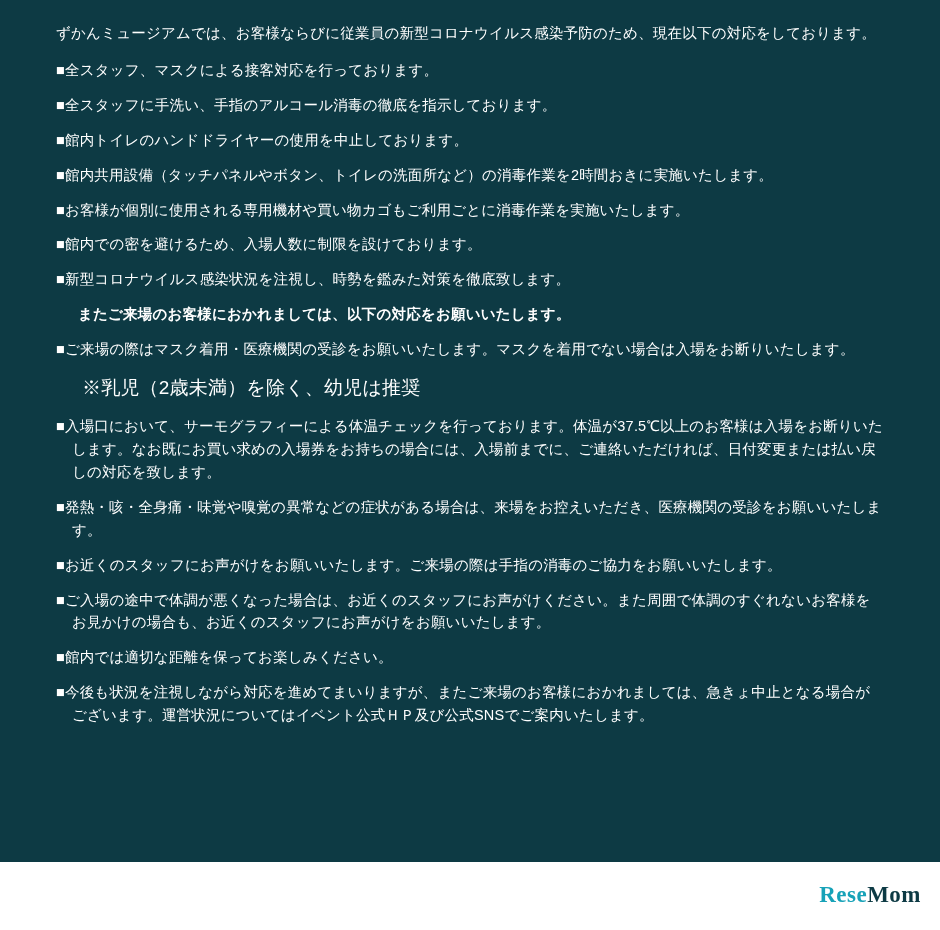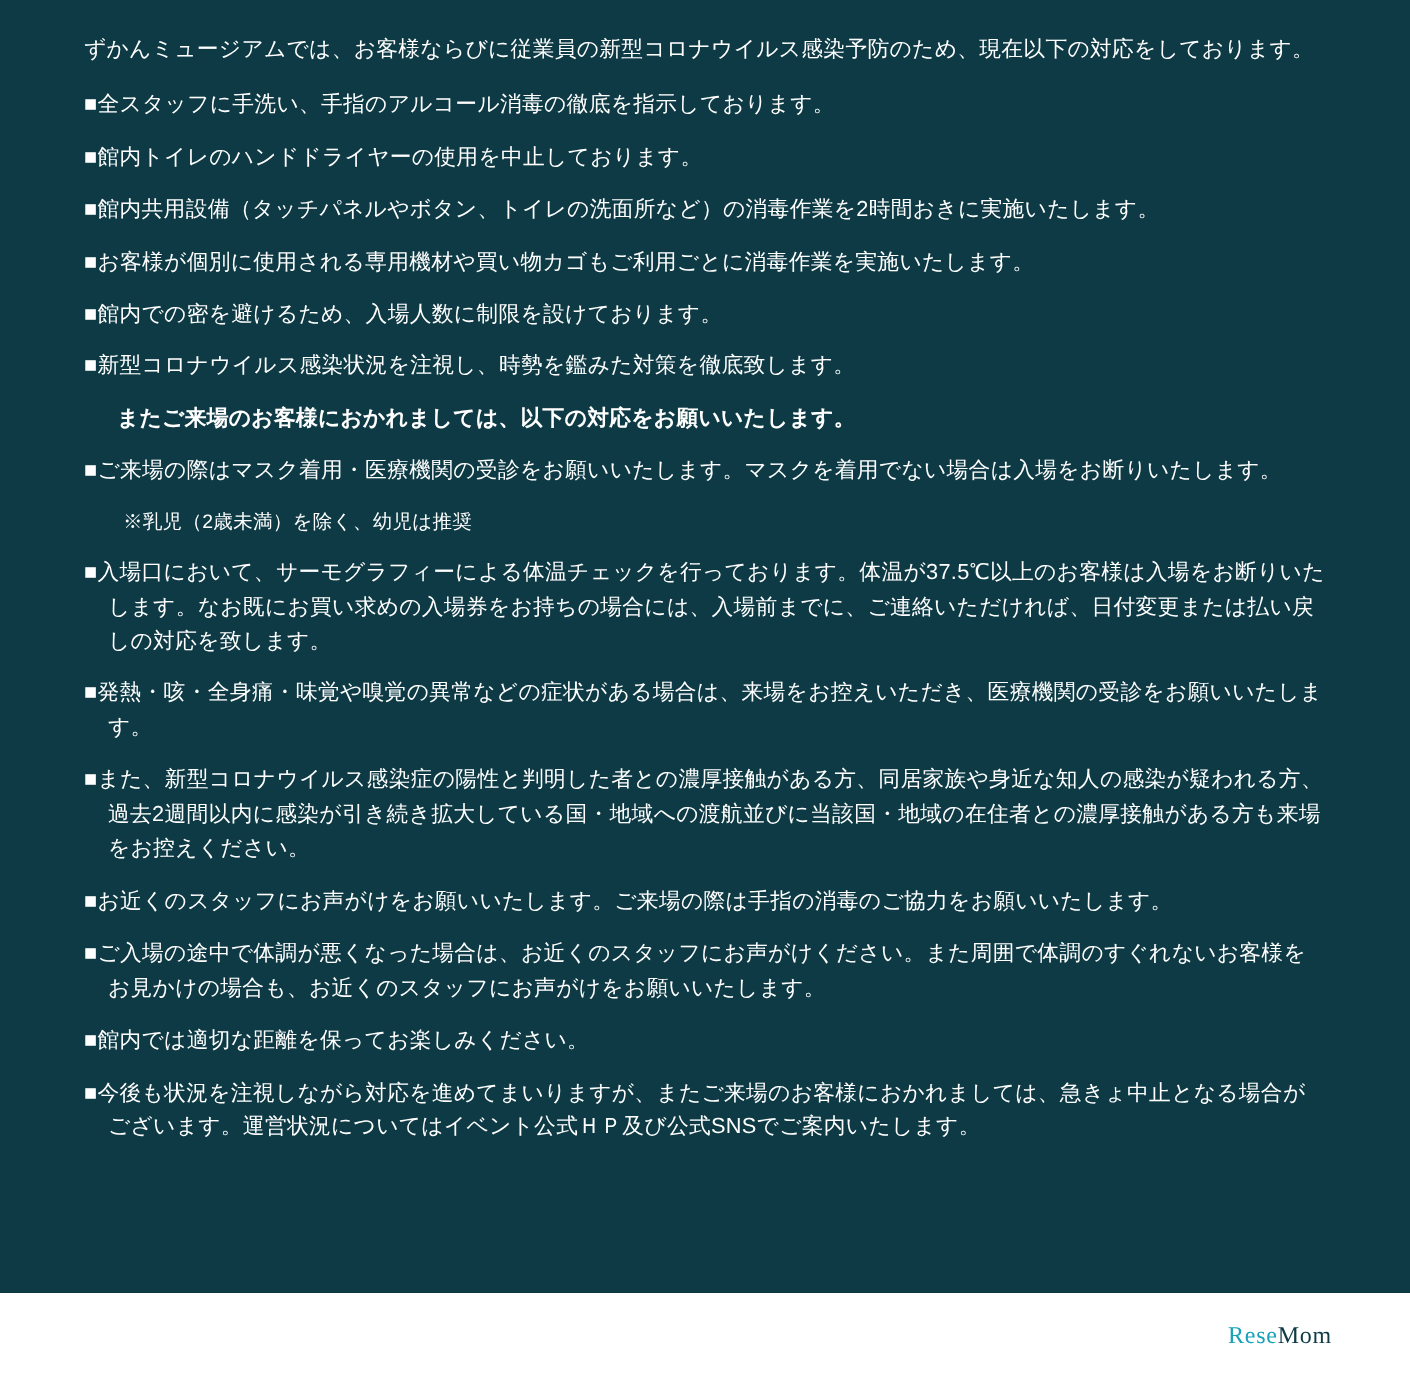--- a/index.html
+++ b/index.html
@@ -48,65 +48,65 @@
     text-indent: -16px;
   }
   .para.indent {
     padding-left: 22px;
     text-indent: 0;
     font-weight: bold;
   }
   .para.note {
     padding-left: 26px;
     text-indent: 0;
-    font-size: 13px;
+    font-size: 19px;
   }
   .footer-area {
     position: absolute;
     left: 0;
     top: 862px;
     width: 940px;
     height: 68px;
     background: #ffffff;
   }
   .brand {
     position: absolute;
-    right: 52px;
+    right: 19px;
     top: 20px;
-    font-size: 16px;
-    font-weight: normal;
+    font-size: 23px;
+    font-weight: bold;
     letter-spacing: 0.5px;
     color: #0d3a44;
     font-family: "Liberation Serif", serif;
   }
   .brand .accent {
     color: #17a2b8;
   }
 </style>
 </head>
 <body>
 
 <div class="page">
 
   <div class="notice-panel">
     <div class="notice-body">
       <p class="para lead">ずかんミュージアムでは、お客様ならびに従業員の新型コロナウイルス感染予防のため、現在以下の対応をしております。</p>
       <div id="notice-items">
+          <p class="para bullet">■全スタッフ、マスクによる接客対応を行っております。</p>
           <p class="para bullet">■全スタッフに手洗い、手指のアルコール消毒の徹底を指示しております。</p>
           <p class="para bullet">■館内トイレのハンドドライヤーの使用を中止しております。</p>
           <p class="para bullet">■館内共用設備（タッチパネルやボタン、トイレの洗面所など）の消毒作業を2時間おきに実施いたします。</p>
           <p class="para bullet">■お客様が個別に使用される専用機材や買い物カゴもご利用ごとに消毒作業を実施いたします。</p>
           <p class="para bullet">■館内での密を避けるため、入場人数に制限を設けております。</p>
           <p class="para bullet">■新型コロナウイルス感染状況を注視し、時勢を鑑みた対策を徹底致します。</p>
           <p class="para indent">またご来場のお客様におかれましては、以下の対応をお願いいたします。</p>
           <p class="para bullet">■ご来場の際はマスク着用・医療機関の受診をお願いいたします。マスクを着用でない場合は入場をお断りいたします。</p>
           <p class="para note">※乳児（2歳未満）を除く、幼児は推奨</p>
           <p class="para bullet">■入場口において、サーモグラフィーによる体温チェックを行っております。体温が37.5℃以上のお客様は入場をお断りいたします。なお既にお買い求めの入場券をお持ちの場合には、入場前までに、ご連絡いただければ、日付変更または払い戻しの対応を致します。</p>
           <p class="para bullet">■発熱・咳・全身痛・味覚や嗅覚の異常などの症状がある場合は、来場をお控えいただき、医療機関の受診をお願いいたします。</p>
-          <p class="para bullet">■また、新型コロナウイルス感染症の陽性と判明した者との濃厚接触がある方、同居家族や身近な知人の感染が疑われる方、過去2週間以内に感染が引き続き拡大している国・地域への渡航並びに当該国・地域の在住者との濃厚接触がある方も来場をお控えください。</p>
           <p class="para bullet">■お近くのスタッフにお声がけをお願いいたします。ご来場の際は手指の消毒のご協力をお願いいたします。</p>
           <p class="para bullet">■ご入場の途中で体調が悪くなった場合は、お近くのスタッフにお声がけください。また周囲で体調のすぐれないお客様をお見かけの場合も、お近くのスタッフにお声がけをお願いいたします。</p>
           <p class="para bullet">■館内では適切な距離を保ってお楽しみください。</p>
           <p class="para bullet">■今後も状況を注視しながら対応を進めてまいりますが、またご来場のお客様におかれましては、急きょ中止となる場合がございます。運営状況についてはイベント公式ＨＰ及び公式SNSでご案内いたします。</p>
         </div>
     </div>
   </div>
 
   <div class="footer-area">
     <div class="brand"><span class="accent">Rese</span><span>Mom</span></div>

